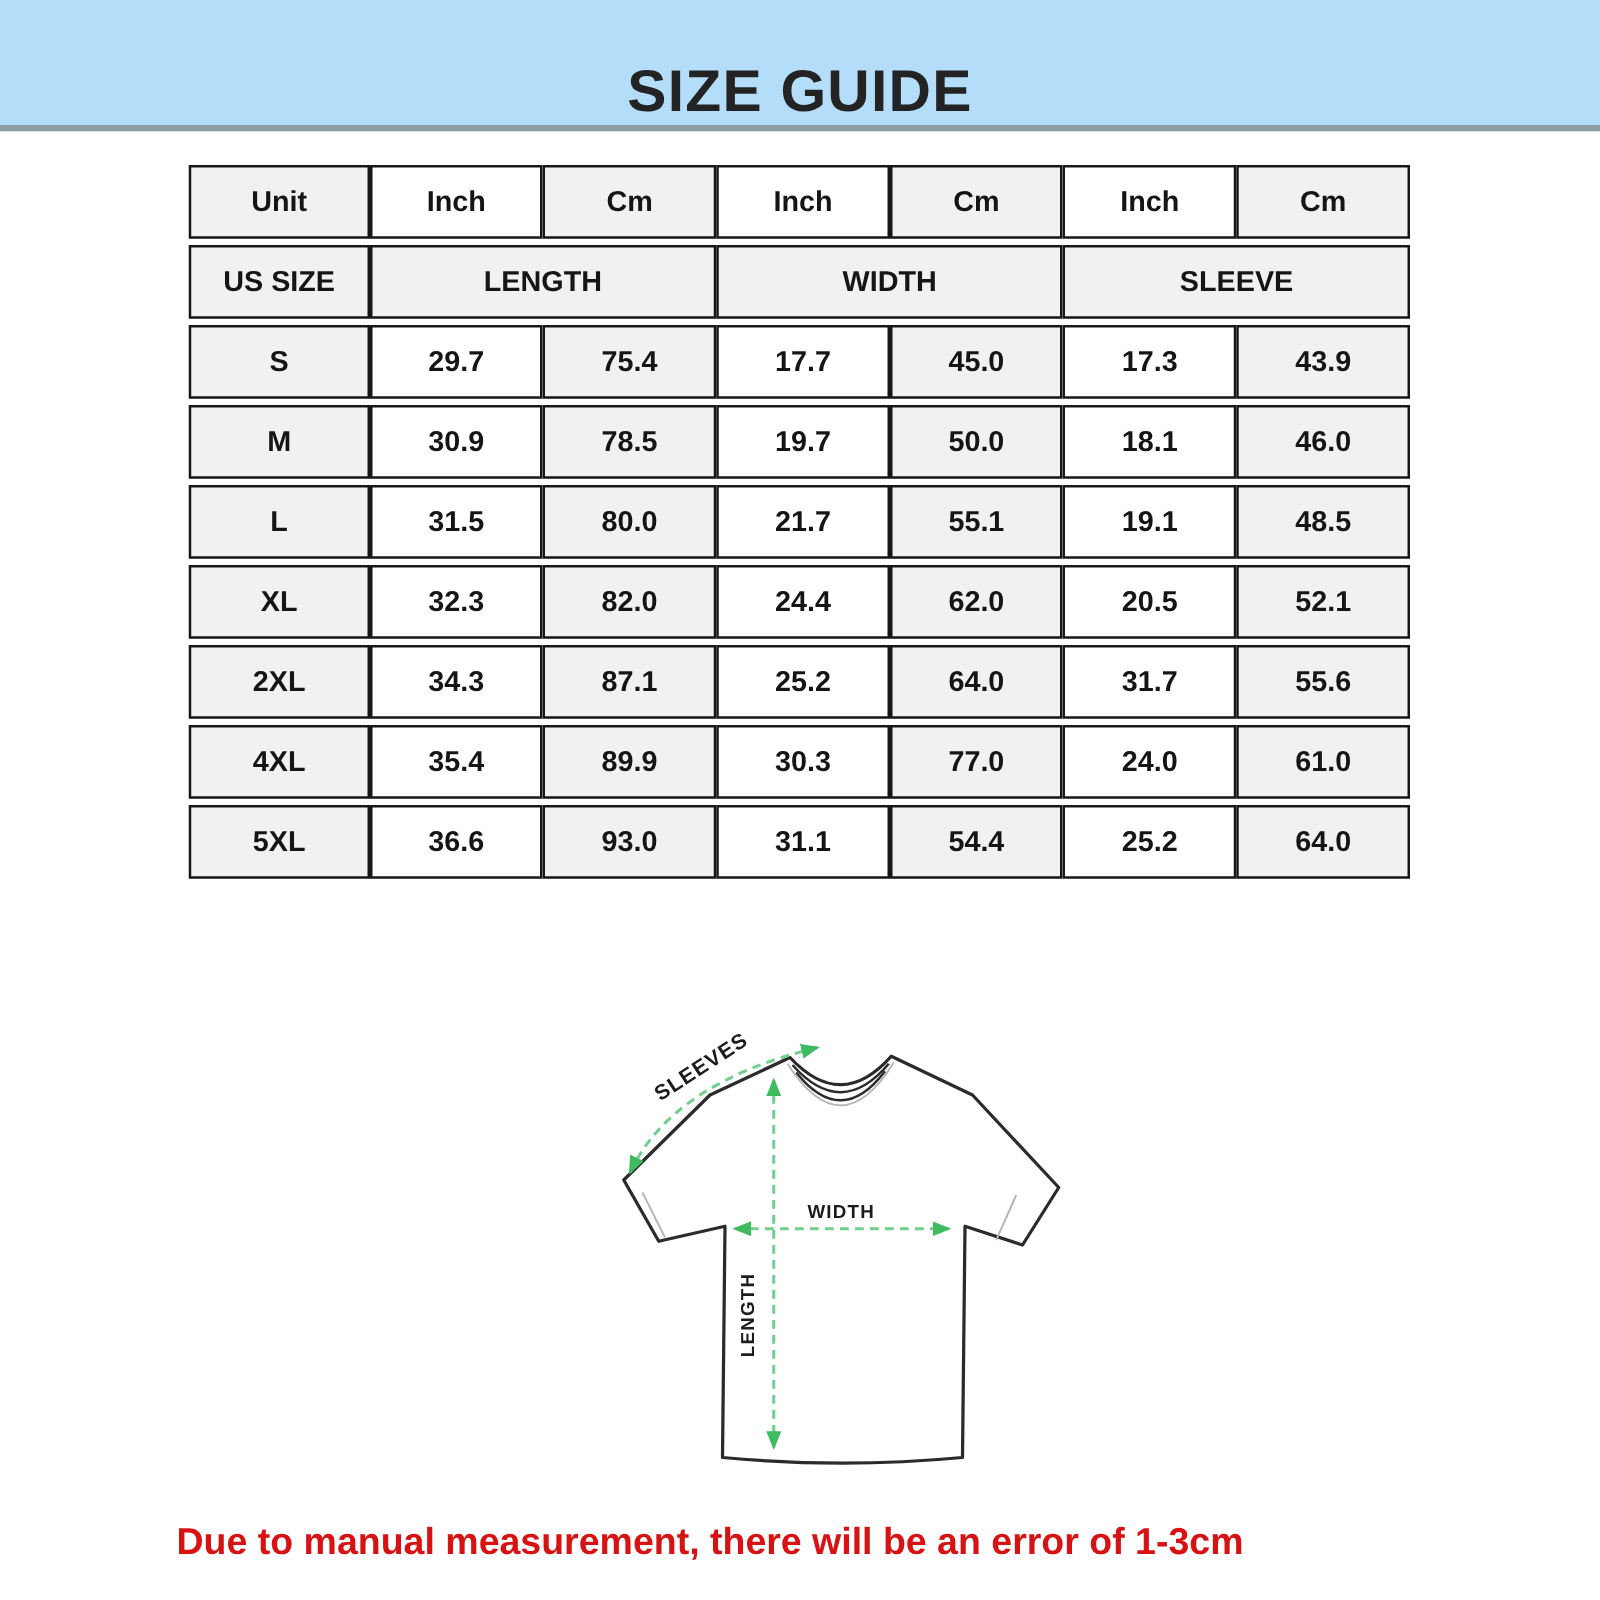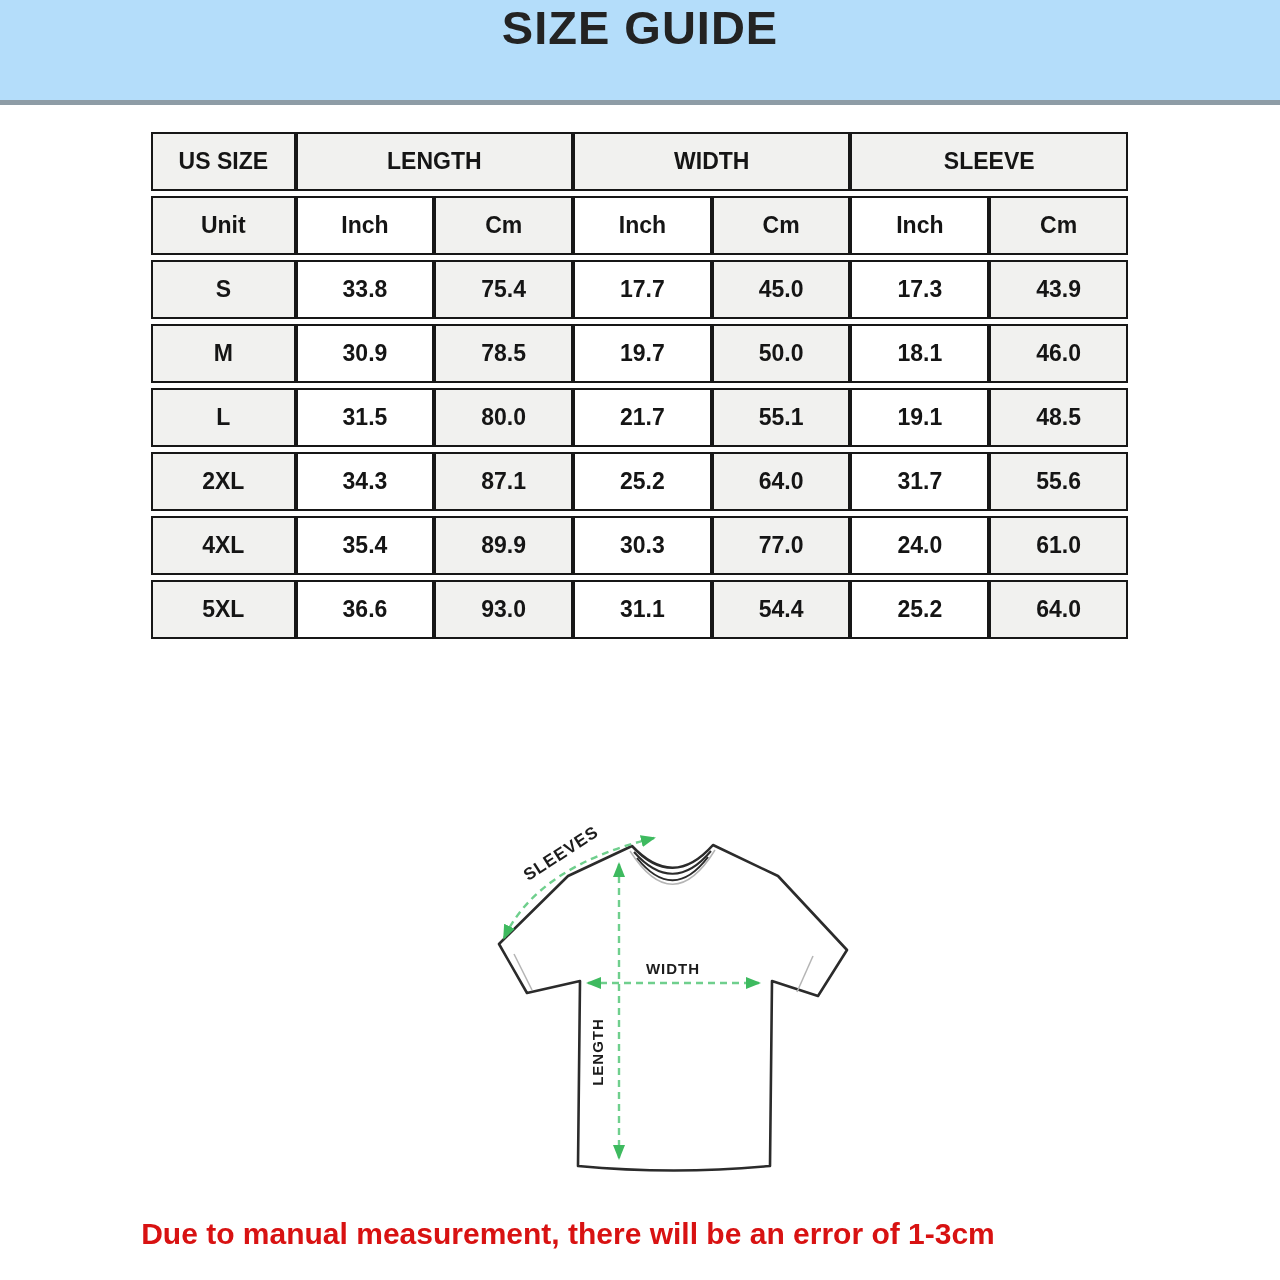--- a/index.html
+++ b/index.html
@@ -3,21 +3,21 @@
 <meta charset="utf-8">
 <style>
   html,body{margin:0;padding:0;}
   body{
     width:1280px;height:1280px;background:#ffffff;position:relative;
     font-family:"Liberation Sans",sans-serif;overflow:hidden;
   }
   .banner{
     position:absolute;top:0;left:0;width:1280px;height:100px;
     background:#b4ddfa;border-bottom:5px solid #8e9ca6;
-    display:flex;align-items:flex-start;justify-content:center;
+    display:flex;align-items:flex-end;justify-content:center;
   }
   .banner h1{
     margin:0;font-size:47px;font-weight:800;color:#232323;letter-spacing:1px;
   }
   table.size-table{
     position:absolute;top:127px;left:151px;width:977px;
     border-collapse:separate;border-spacing:0 5px;table-layout:fixed;
   }
   table.size-table th, table.size-table td{
     border:2.5px solid #171717;height:55px;padding:0;
@@ -44,37 +44,37 @@
     <col style="width:14.8%">
       <col style="width:14.2%">
       <col style="width:14.2%">
     <col style="width:14.2%">
       <col style="width:14.2%">
       <col style="width:14.2%">
       <col style="width:14.2%">
   </colgroup>
   <tbody>
     <tr>
-      <th class="gray">US SIZE</th>
-      <th class="gray" colspan="2">LENGTH</th>
-      <th class="gray" colspan="2">WIDTH</th>
-      <th class="gray" colspan="2">SLEEVE</th>
-    </tr>
-    <tr>
       <td class="gray">Unit</td>
       <td>Inch</td>
       <td class="gray">Cm</td>
       <td>Inch</td>
       <td class="gray">Cm</td>
       <td>Inch</td>
       <td class="gray">Cm</td>
     </tr>
     <tr>
+      <th class="gray">US SIZE</th>
+      <th class="gray" colspan="2">LENGTH</th>
+      <th class="gray" colspan="2">WIDTH</th>
+      <th class="gray" colspan="2">SLEEVE</th>
+    </tr>
+    <tr>
       <td class="gray">S</td>
-      <td>33.8</td>
+      <td>29.7</td>
       <td class="gray">75.4</td>
       <td>17.7</td>
       <td class="gray">45.0</td>
       <td>17.3</td>
       <td class="gray">43.9</td>
     </tr>
     <tr>
       <td class="gray">M</td>
       <td>30.9</td>
       <td class="gray">78.5</td>
@@ -84,20 +84,29 @@
       <td class="gray">46.0</td>
     </tr>
     <tr>
       <td class="gray">L</td>
       <td>31.5</td>
       <td class="gray">80.0</td>
       <td>21.7</td>
       <td class="gray">55.1</td>
       <td>19.1</td>
       <td class="gray">48.5</td>
+    </tr>
+    <tr>
+      <td class="gray">XL</td>
+      <td>32.3</td>
+      <td class="gray">82.0</td>
+      <td>24.4</td>
+      <td class="gray">62.0</td>
+      <td>20.5</td>
+      <td class="gray">52.1</td>
     </tr>
     <tr>
       <td class="gray">2XL</td>
       <td>34.3</td>
       <td class="gray">87.1</td>
       <td>25.2</td>
       <td class="gray">64.0</td>
       <td>31.7</td>
       <td class="gray">55.6</td>
     </tr>

